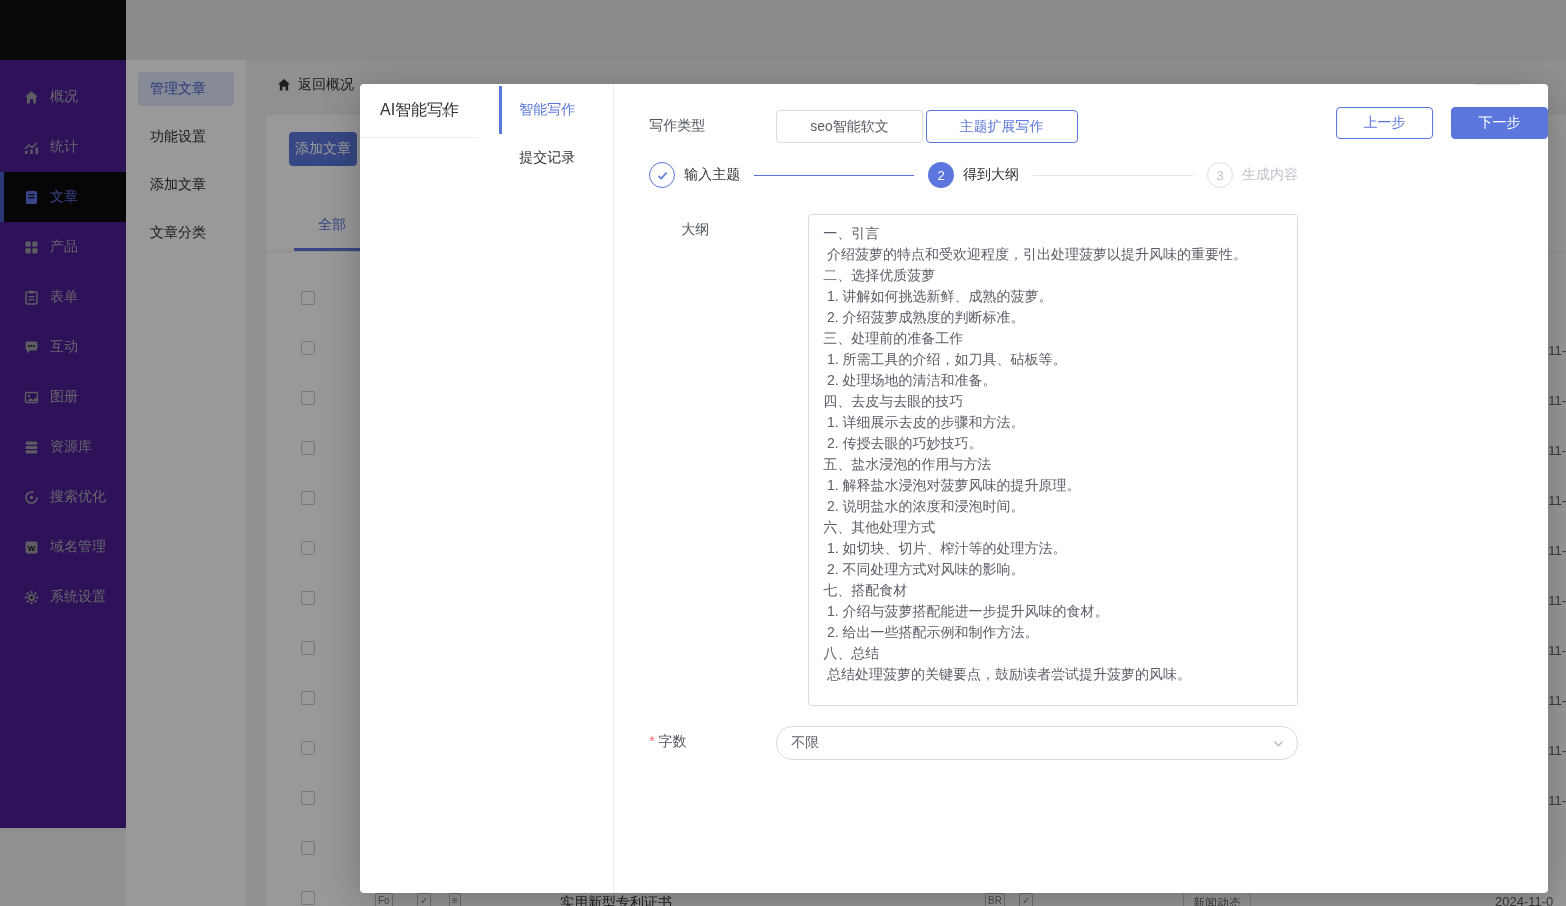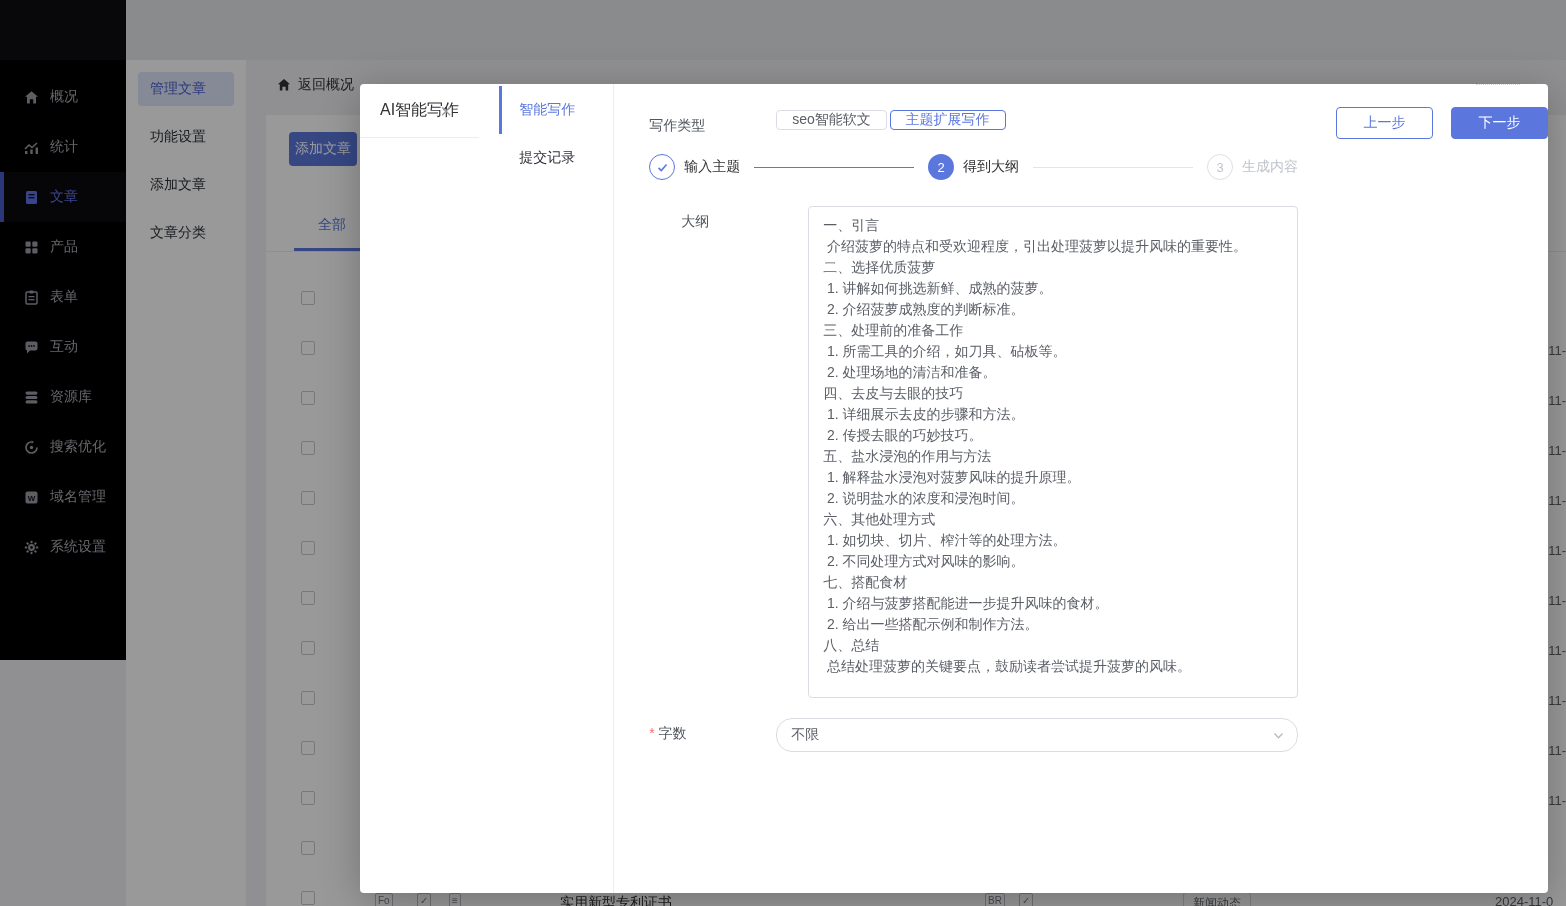--- a/index.html
+++ b/index.html
@@ -4,21 +4,21 @@
 <style>
   * { margin:0; padding:0; box-sizing:border-box; }
   html,body { width:1566px; height:906px; overflow:hidden; }
   body { font-family:"Liberation Sans","DejaVu Sans",sans-serif; font-size:14px; color:#303133; background:#f0f1f4; position:relative; }
 
   
   .page { position:absolute; inset:0; background:#f0f1f4; overflow:hidden; }
 
   .topbar { position:absolute; left:126px; top:0; right:0; height:60px; background:#e7e8ea; }
 
-  .sidebar { position:absolute; left:0; top:0; width:126px; height:660px; background:#000000; z-index:2; }
+  .sidebar { position:absolute; left:0; top:0; width:126px; height:828px; background:#4c1d95; z-index:2; }
   .side-logo { height:60px; background:#0e0e11; }
   .side-nav { padding-top:12px; }
   .side-item { position:relative; height:50px; display:flex; align-items:center; padding-left:23px; color:#a8abb3; cursor:pointer; }
   .side-item .s-icon { width:16px; height:16px; margin-right:11px; display:flex; align-items:center; justify-content:center; color:#9a9da6; }
   .side-item.active { background:#0b0b0e; color:#6273e4; }
   .side-item.active .s-icon { color:#6273e4; }
   .side-item.active::before { content:""; position:absolute; left:0; top:0; bottom:0; width:4px; background:#4a5ccc; }
 
   .submenu { position:absolute; left:126px; top:60px; width:120px; bottom:0; background:#ffffff; z-index:1; }
   .submenu-item { margin:14px 12px; height:34px; margin-top:12px; display:flex; align-items:center; padding-left:12px; color:#2d3138; border-radius:4px; cursor:pointer; }
@@ -54,21 +54,21 @@
   .m-tabs { width:115px; border-right:1px solid #ebedf0; padding-top:2px;margin-left:20px; }
   .m-tab { position:relative; height:48px; display:flex; align-items:center; padding-left:20px; color:#2d3138; cursor:pointer; }
   .m-tab.active { color:#5b77dd; }
   .m-tab.active::before { content:""; position:absolute; left:0; top:0; bottom:0; width:3px; background:#5b77dd; }
   .m-content { flex:1; padding:26px 38px 0 35px; min-width:0; }
   .f-row { display:flex; }
   .f-label { width:127px; flex:none; color:#50565e; padding-top:7px; }
   .f-label .req { color:#f56c6c; margin-right:4px; }
   .f-ctrl { flex:1; min-width:0; }
 
-  .seg-btn { height:20px; padding:0 15px; background:#fff; border:1px solid #d9dce3; border-radius:4px; color:#5a5e66; font-size:14px; cursor:pointer; }
+  .seg-btn { height:33px; padding:0 33px; background:#fff; border:1px solid #d9dce3; border-radius:4px; color:#5a5e66; font-size:14px; cursor:pointer; }
   .seg-btn + .seg-btn { margin-left:-1px; }
   .seg-btn.selected { border-color:#5b77dd; color:#5b77dd; position:relative; z-index:1; }
 
   .steps { display:flex; align-items:center; margin-top:19px;justify-content:center; }
   .step-c { width:26px; height:26px; border-radius:50%; flex:none; display:flex; align-items:center; justify-content:center; font-size:13px; }
   .step-c.done { border:1px solid #5b77dd; color:#5b77dd; }
   .step-c.current { background:#5b77dd; color:#fff; }
   .step-c.todo { border:1px solid #dcdfe6; color:#c0c4cc; }
   .step-label { margin-left:9px; white-space:nowrap; }
   .step-label.dark { color:#303133; }
@@ -155,20 +155,30 @@
       <div class="side-item">
         <span class="s-icon">
           <svg width="15" height="15" viewBox="0 0 15 15">
               <path d="M1.5 3.5a2 2 0 0 1 2-2h8a2 2 0 0 1 2 2v5a2 2 0 0 1-2 2H6l-3 3v-3H3.5a2 2 0 0 1-2-2Z" fill="currentColor"></path>
               <circle cx="5" cy="6" r="0.9" fill="#131418"></circle>
               <circle cx="7.5" cy="6" r="0.9" fill="#131418"></circle>
               <circle cx="10" cy="6" r="0.9" fill="#131418"></circle>
             </svg>
         </span>
           <span>互动</span>
+      </div>
+      <div class="side-item">
+        <span class="s-icon">
+          <svg width="15" height="15" viewBox="0 0 15 15">
+              <rect x="1.5" y="2.5" width="12" height="10" rx="1.2" stroke="currentColor" stroke-width="1.4" fill="none"></rect>
+              <circle cx="5" cy="6" r="1.2" fill="currentColor"></circle>
+              <path d="M3 11l3.5-3 2.5 2 2.5-2.5 1.5 1.5V11Z" fill="currentColor"></path>
+            </svg>
+        </span>
+          <span>图册</span>
       </div>
       <div class="side-item">
         <span class="s-icon">
           <svg width="15" height="15" viewBox="0 0 15 15">
               <rect x="1.5" y="1.5" width="12" height="3.2" rx="1.6" fill="currentColor"></rect>
               <rect x="1.5" y="5.9" width="12" height="3.2" rx="1.6" fill="currentColor"></rect>
               <rect x="1.5" y="10.3" width="12" height="3.2" rx="1.6" fill="currentColor"></rect>
             </svg>
         </span>
           <span>资源库</span>

